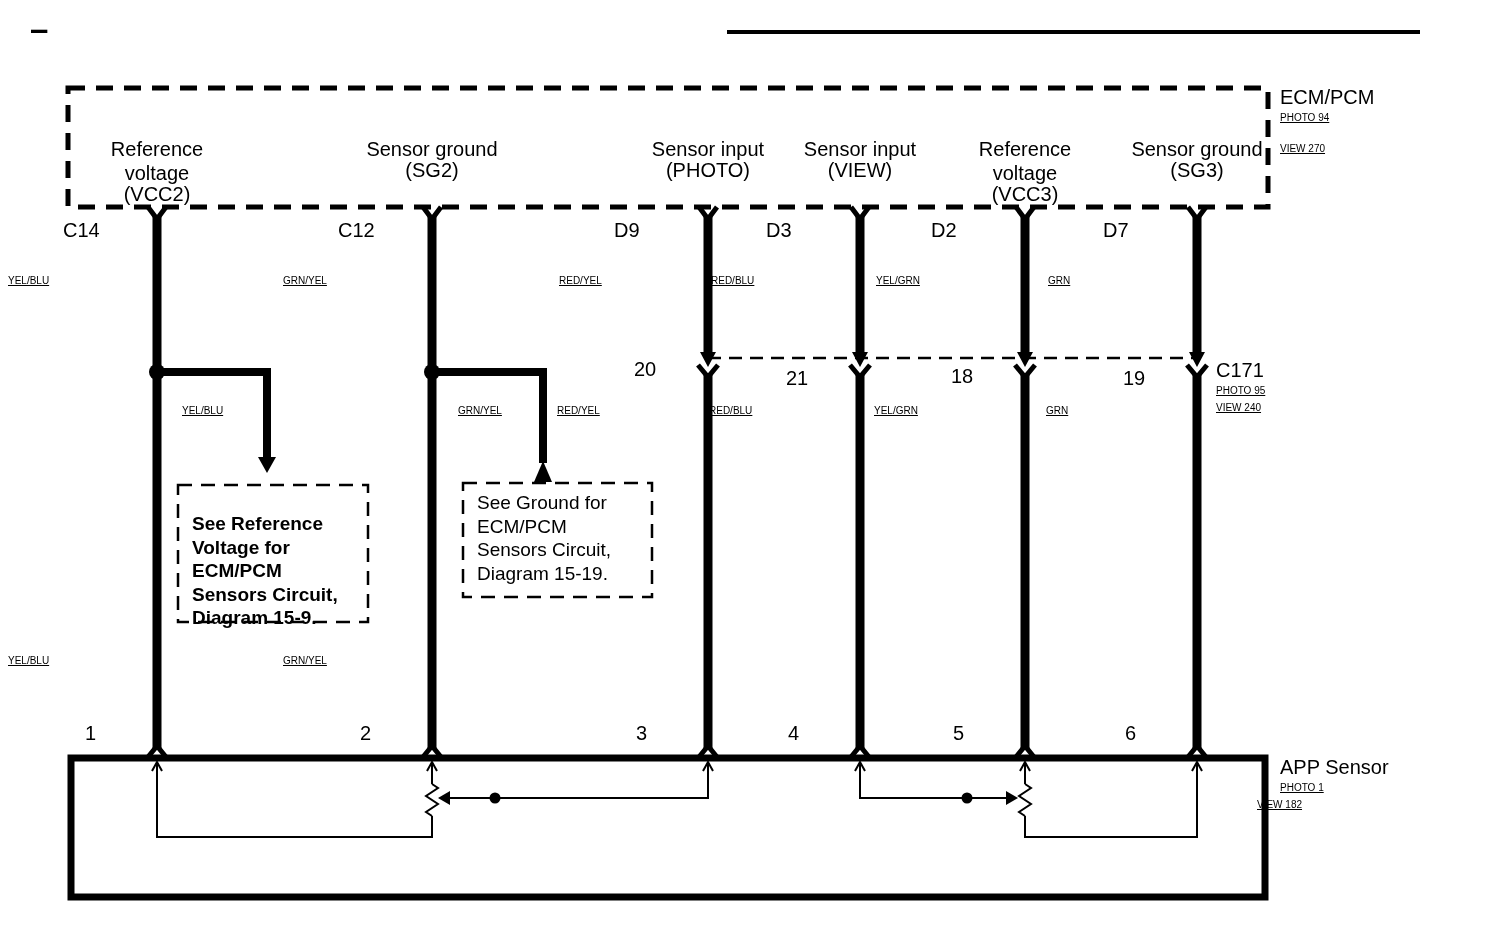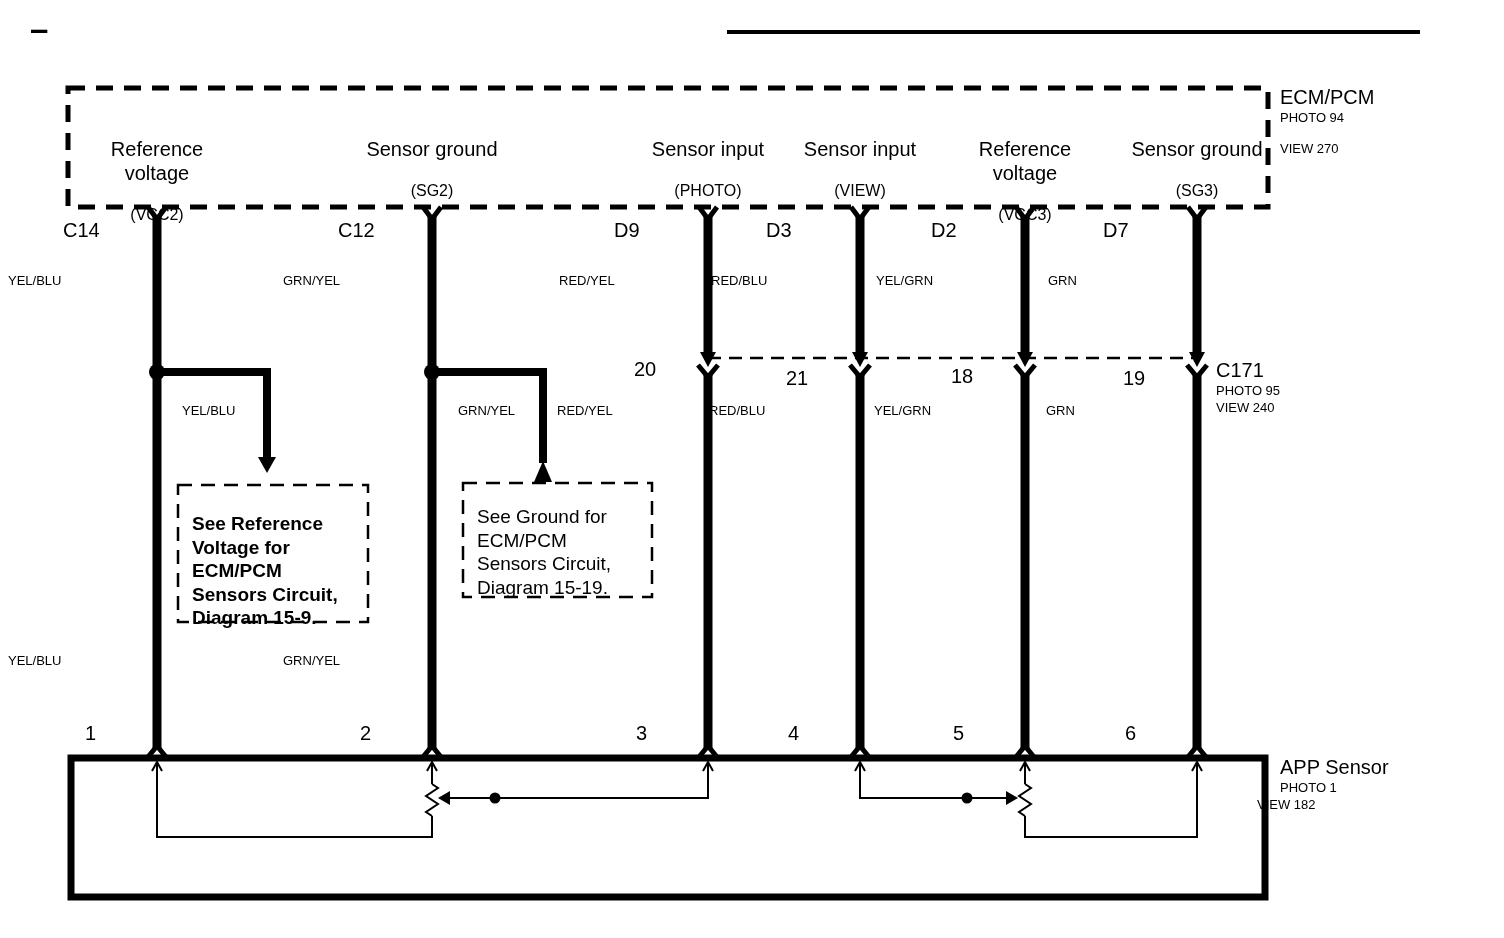--- a/index.html
+++ b/index.html
@@ -4,22 +4,22 @@
 <style>
   html,body{margin:0;padding:0;background:#ffffff;}
   .canvas{
     position:relative;width:1504px;height:938px;background:#ffffff;
     font-family:"Liberation Sans","DejaVu Sans",sans-serif;color:#000;
     overflow:hidden;
   }
   .lbl{position:absolute;white-space:nowrap;color:#000;}
   .t33{font-size:33px;font-weight:bold;letter-spacing:0.5px;}
   .t20{font-size:20px;line-height:24px;}
-  .t16{font-size:16px;line-height:19px;margin-top:20px;}
-  .t15{font-size:13px;line-height:18px;}
+  .t16{font-size:20px;line-height:19px;}
+  .t15{font-size:10px;line-height:18px;text-decoration:underline;}
   .right{}
   .center{text-align:center;}
   .fn{white-space:normal;}
   .title-rule{position:absolute;left:727px;top:30px;width:693px;height:4px;background:#000;}
   .note-text{position:absolute;font-size:19px;line-height:23.5px;}
   svg{position:absolute;left:0;top:0;}
 </style>
 </head>
 <body>
 
@@ -182,21 +182,21 @@
   <div class="lbl t15 right" style="left:874px;top:402px;width:140px;">YEL/GRN</div>
   <div class="lbl t15 right" style="left:1046px;top:402px;width:140px;">GRN</div>
 
   <div class="note-text" style="left:192px;top:512px;width:170px;font-weight:bold;">
     <div>See Reference</div>
     <div>Voltage for</div>
     <div>ECM/PCM</div>
     <div>Sensors Circuit,</div>
     <div>Diagram 15-9.</div>
   </div>
-  <div class="note-text" style="left:477px;top:491px;width:170px;margin-top:14px;">
+  <div class="note-text" style="left:477px;top:491px;width:170px;">
     <div>See Ground for</div>
     <div>ECM/PCM</div>
     <div>Sensors Circuit,</div>
     <div>Diagram 15-19.</div>
   </div>
 
   <div class="lbl t15 right" style="left:8px;top:652px;width:140px;">YEL/BLU</div>
   <div class="lbl t15 right" style="left:283px;top:652px;width:140px;">GRN/YEL</div>
 
   <div class="lbl t20 right" style="left:85px;top:721px;width:60px;">1</div>

